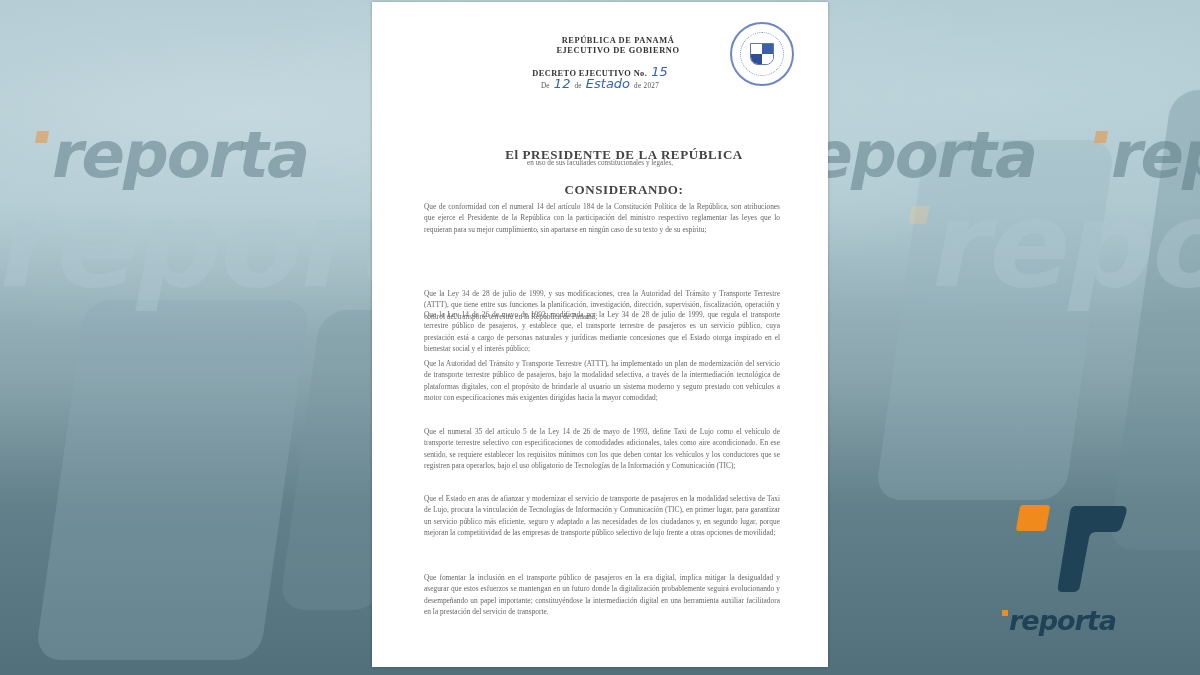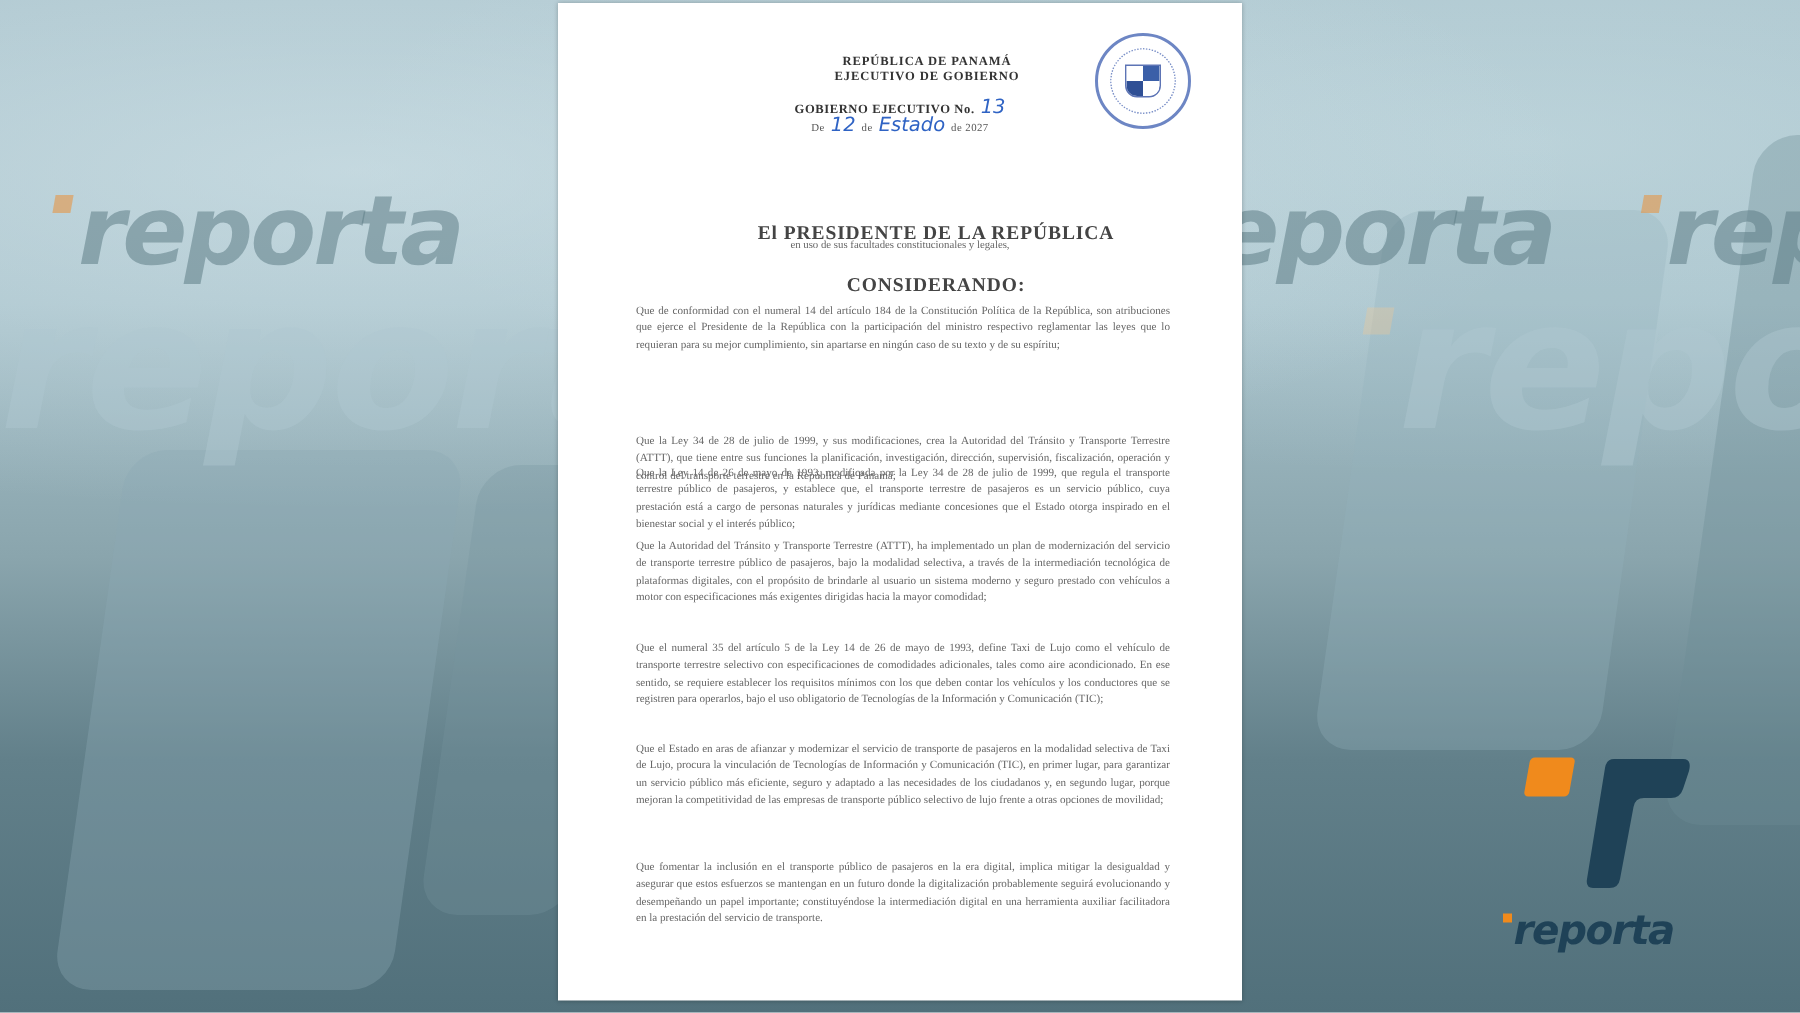--- a/index.html
+++ b/index.html
@@ -125,22 +125,22 @@
       </div>
     </div>
   </div>
 
   <div class="head" style="top:34px;padding-left:36px;">
     <div class="head-line">REPÚBLICA DE PANAMÁ</div>
     <div class="head-line">EJECUTIVO DE GOBIERNO</div>
   </div>
 
   <div class="head" style="top:60px;">
-    <span class="decree-line">GOBIERNO EJECUTIVO No.</span>
-    <span class="hand">13</span>
+    <span class="decree-line">DECRETO EJECUTIVO No.</span>
+    <span class="hand">15</span>
   </div>
   <div class="head" style="top:72px;">
     <span class="date-line">De</span>
     <span class="gap"></span>
     <span class="hand">12</span>
     <span class="gap"></span>
     <span class="date-line">de</span>
     <span class="gap"></span>
     <span class="hand">Estado</span>
     <span class="gap"></span>

